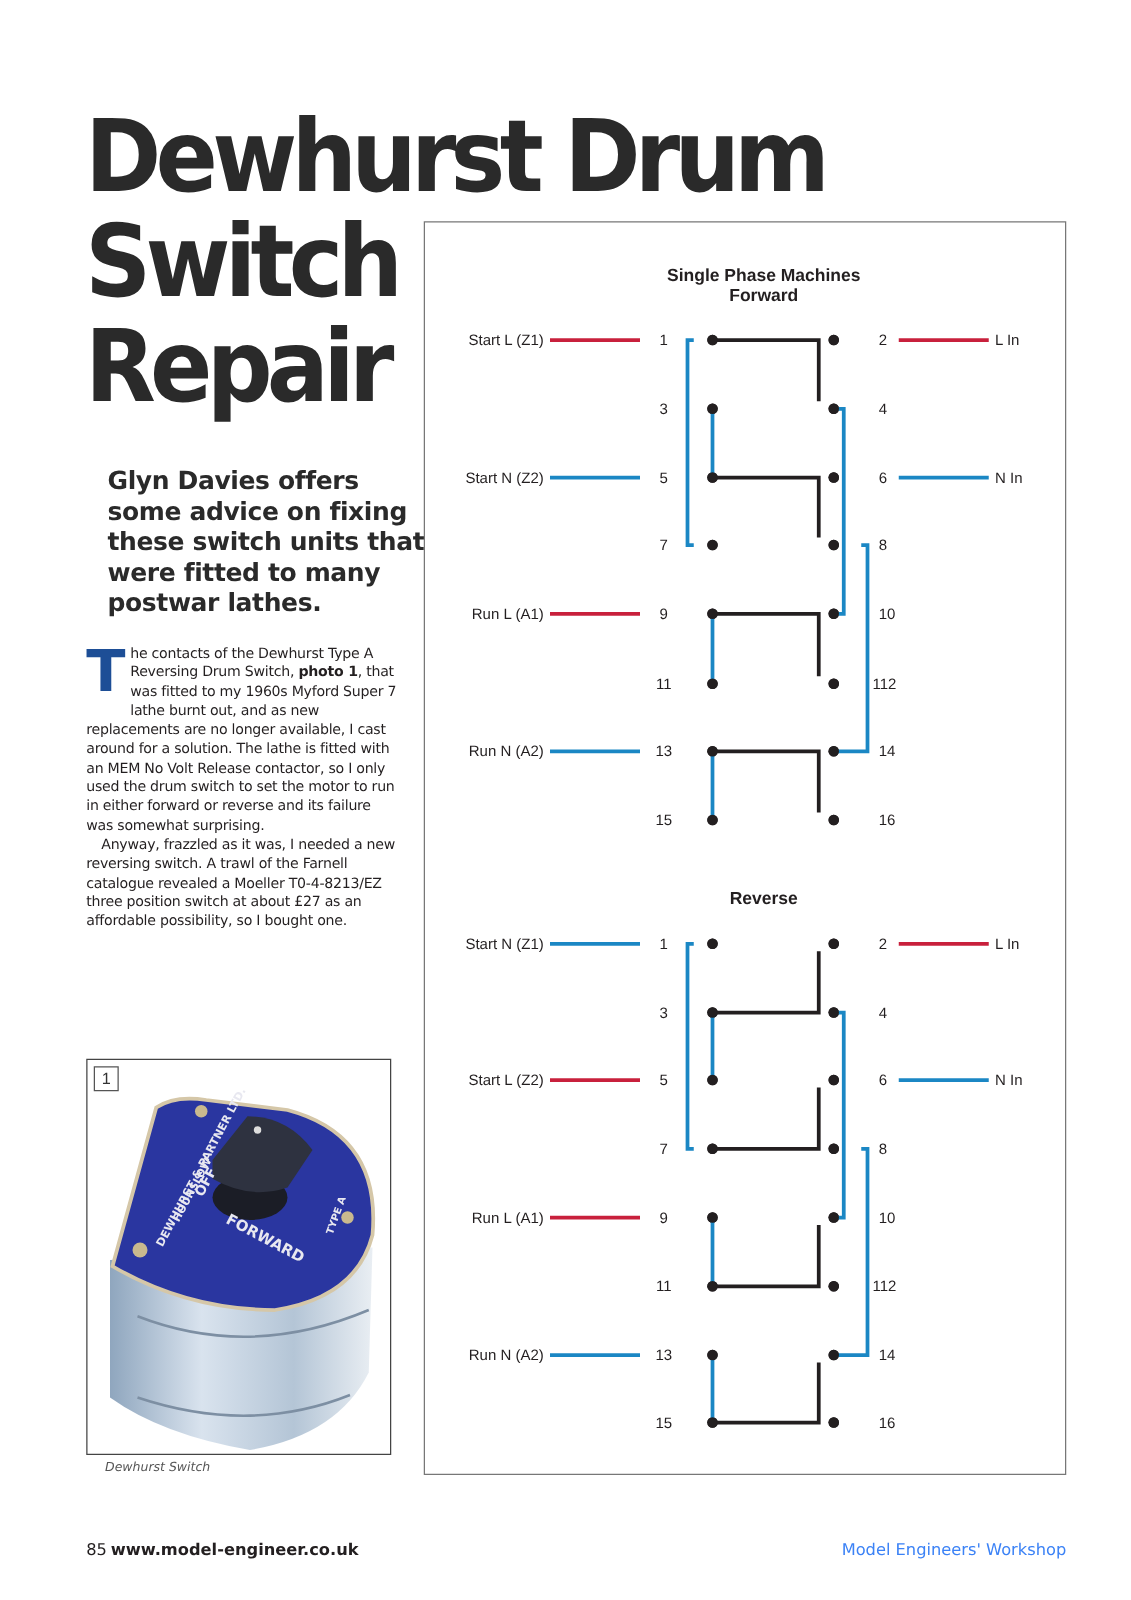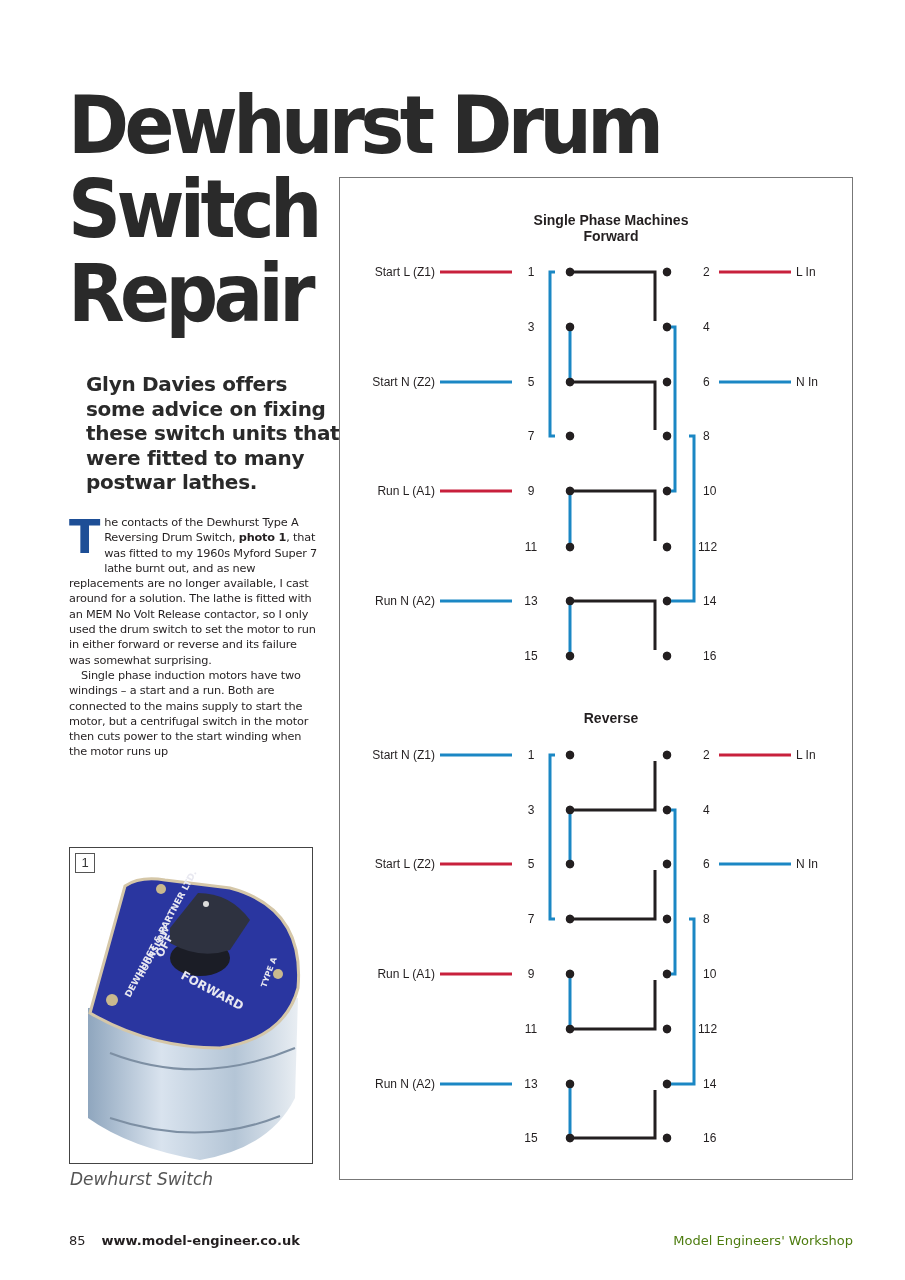--- a/index.html
+++ b/index.html
@@ -6,43 +6,43 @@
   body{width:905px;height:1280px;position:relative;overflow:hidden;font-family:"Liberation Sans",sans-serif;color:#231f20;}
   .headline{position:absolute;left:68px;top:84px;width:600px;font-family:"DejaVu Sans",sans-serif;font-weight:bold;font-size:80px;line-height:84px;letter-spacing:-5px;color:#2a2a2a;transform:scaleX(0.92);transform-origin:left top;}
   .headline div{white-space:nowrap;}
   .standfirst{position:absolute;left:86px;top:372px;width:260px;font-family:"DejaVu Sans",sans-serif;font-weight:bold;font-size:20px;line-height:24.5px;color:#2a2a2a;letter-spacing:-0.3px;}
   .body-text{position:absolute;left:69px;top:515px;width:250px;font-family:"DejaVu Sans",sans-serif;font-size:11.3px;line-height:15.3px;color:#231f20;letter-spacing:-0.2px;}
   .body-text p{margin:0;text-indent:12px;}
   .body-text p.first{text-indent:0;}
   .dropcap{float:left;font-family:"DejaVu Sans",sans-serif;font-weight:bold;font-size:46px;line-height:40px;color:#1d4e96;margin:2px 4px 0 0;height:44px;}
   .photo{position:absolute;left:69px;top:847px;width:244px;height:317px;border:1px solid #444;box-sizing:border-box;background:#fff;overflow:hidden;}
   .photo-num{position:absolute;left:5px;top:5px;width:18px;height:18px;border:1px solid #555;font-size:13px;line-height:18px;text-align:center;color:#333;background:#fff;z-index:2;}
-  .caption{position:absolute;left:70px;top:1169px;font-family:"DejaVu Sans",sans-serif;font-style:italic;font-size:17px;color:#555;}
+  .caption{position:absolute;left:84px;top:1169px;font-family:"DejaVu Sans",sans-serif;font-style:italic;font-size:10px;color:#555;}
   .diagram-frame{position:absolute;left:339px;top:177px;width:514px;height:1003px;border:1px solid #777;box-sizing:border-box;}
   svg.diagram{position:absolute;left:0;top:0;}
   .footer-left{position:absolute;left:69px;top:1233px;font-family:"DejaVu Sans",sans-serif;font-size:13px;color:#231f20;}
-  .footer-left .url{font-weight:bold;margin-left:16px;}
-  .footer-right{position:absolute;right:52px;top:1233px;font-family:"DejaVu Sans",sans-serif;font-size:13px;color:#4d7c0f;}
+  .footer-left .url{font-weight:bold;margin-left:3px;}
+  .footer-right{position:absolute;right:52px;top:1233px;font-family:"DejaVu Sans",sans-serif;font-size:13px;color:#3b82f6;}
 </style>
 </head>
 <body>
 
 <div class="headline">
   <div>Dewhurst Drum</div>
   <div>Switch</div>
   <div>Repair</div>
 </div>
 
 <div class="standfirst">Glyn Davies offers some advice on fixing these switch units that were fitted to many postwar lathes.</div>
 
 <div class="body-text">
   <p class="first">
     <span class="dropcap">T</span><span>he contacts of the Dewhurst Type A Reversing Drum Switch, </span><b>photo 1</b><span>, that was fitted to my 1960s Myford Super 7 lathe burnt out, and as new replacements are no longer available, I cast around for a solution. The lathe is fitted with an MEM No Volt Release contactor, so I only used the drum switch to set the motor to run in either forward or reverse and its failure was somewhat surprising.</span>
   </p>
-  <p>Single phase induction motors have two windings – a start and a run. Both are connected to the mains supply to start the motor, but a centrifugal switch in the motor then cuts power to the start winding when the motor runs up</p>
+  <p>Anyway, frazzled as it was, I needed a new reversing switch. A trawl of the Farnell catalogue revealed a Moeller T0-4-8213/EZ three position switch at about £27 as an affordable possibility, so I bought one.</p>
 </div>
 
 <div class="photo">
   <div class="photo-num">1</div>
   <svg width="244" height="317" viewBox="0 0 244 317">
     <defs>
       <linearGradient id="metal" x1="0" x2="1" y1="0" y2="0">
         <stop offset="0" stop-color="#8fa6be"></stop>
         <stop offset="0.35" stop-color="#d9e3ee"></stop>
         <stop offset="0.7" stop-color="#b4c5d6"></stop>

